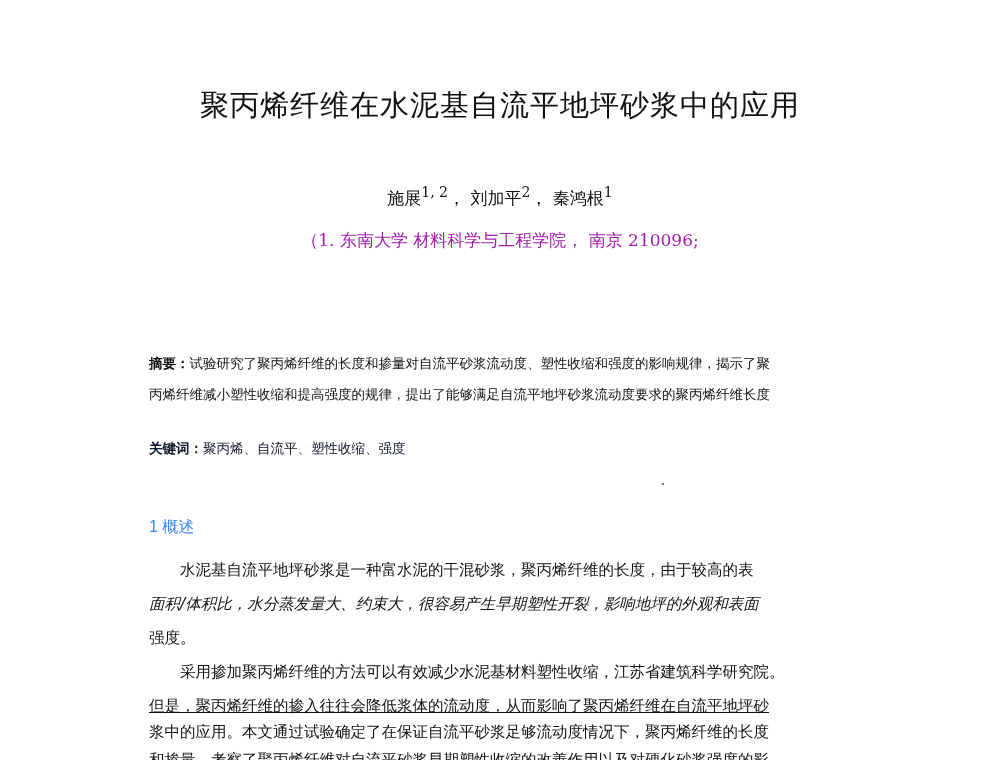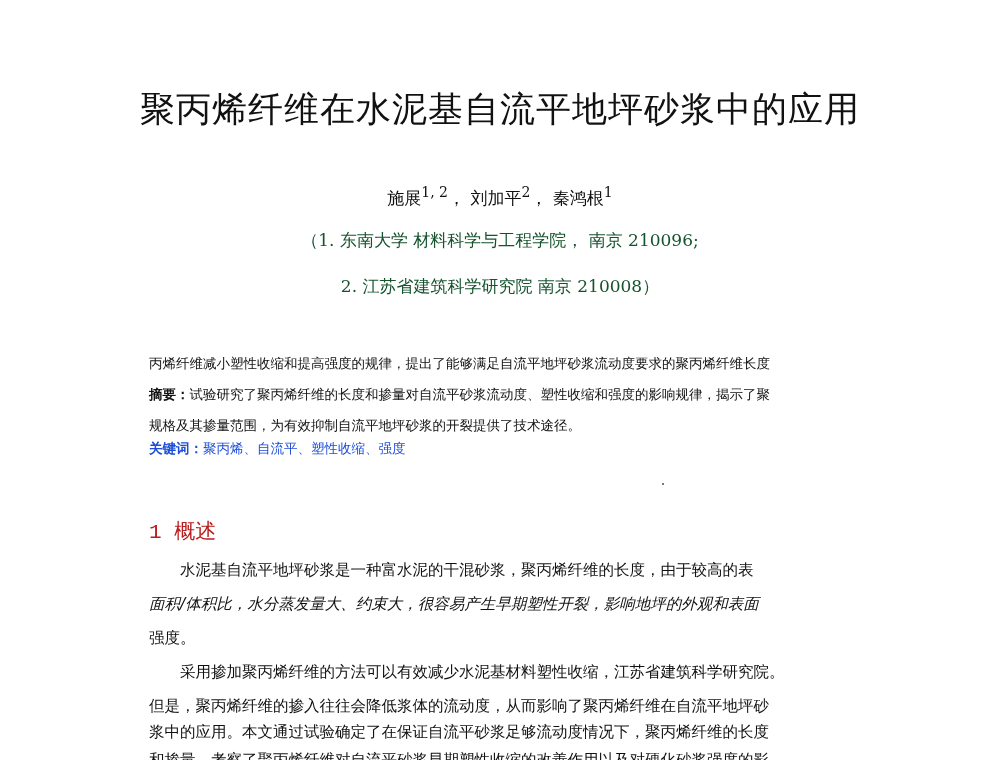--- a/index.html
+++ b/index.html
@@ -1,68 +1,66 @@
 <!DOCTYPE html>
 <html><head>
 <meta charset="utf-8">
 <style>
   html, body { margin:0; padding:0; background:#ffffff; }
   body { width:1000px; height:760px; overflow:hidden; position:relative; color:#111; font-family:"DejaVu Sans", sans-serif; }
   .page { position:absolute; left:0; top:0; width:1000px; height:760px; }
-  .title { position:absolute; left:0; width:1000px; top:86px; text-align:center; font-size:35px; letter-spacing:1px; font-family:"DejaVu Sans", sans-serif; color:#111; }
+  .title { position:absolute; left:0; width:1000px; top:86px; text-align:center; font-size:29px; letter-spacing:1px; font-family:"DejaVu Sans", sans-serif; color:#111; }
   .authors { position:absolute; left:0; width:1000px; top:184px; text-align:center; font-size:17px; font-family:"DejaVu Serif", serif; color:#111; }
   .authors sup { font-size:14px; vertical-align:7px; }
-  .affil { position:absolute; left:0; width:1000px; text-align:center; font-size:17px; font-family:"DejaVu Serif", serif; color:#14532d; }
+  .affil { position:absolute; left:0; width:1000px; text-align:center; font-size:17px; font-family:"DejaVu Serif", serif; color:#a21caf; }
   .affil1 { top:229px; }
   .affil2 { top:275px; }
   .abstract { position:absolute; left:149px; width:712px; top:348px; font-size:13.5px; line-height:31px; color:#111; }
   .abstract .lbl { font-weight:bold; }
   .abs-line { white-space:nowrap; display:block; }
-  .keywords { position:absolute; left:149px; top:440px; font-size:13.5px; color:#1d4ed8; white-space:nowrap; }
+  .keywords { position:absolute; left:149px; top:440px; font-size:13.5px; color:#0f172a; white-space:nowrap; }
   .keywords .lbl { font-weight:bold; }
-  .section-title { position:absolute; left:149px; top:517px; font-size:21px; font-family:Liberation Mono, monospace; color:#b91c1c; }
+  .section-title { position:absolute; left:149px; top:517px; font-size:16px; font-family:Liberation Sans, sans-serif; color:#3b82f6; }
   .body { position:absolute; left:149px; width:712px; font-size:15.5px; color:#111; }
   .line { position:absolute; left:0; white-space:nowrap; }
   .dot { position:absolute; width:2px; height:2px; background:#777; }
 </style>
 </head>
 <body>
 
 <div class="page">
 
   <div class="title">聚丙烯纤维在水泥基自流平地坪砂浆中的应用</div>
 
   <div class="authors">
     <span>施展</span><sup>1, 2</sup><span>，</span>
     <span>刘加平</span><sup>2</sup><span>，</span>
     <span>秦鸿根</span><sup>1</sup>
   </div>
 
   <div class="affil affil1">（1. 东南大学  材料科学与工程学院，  南京  210096;</div>
-  <div class="affil affil2">2. 江苏省建筑科学研究院  南京  210008）</div>
 
   <div class="abstract">
+    <span class="abs-line"><span class="lbl">摘要：</span><span>试验研究了聚丙烯纤维的长度和掺量对自流平砂浆流动度、塑性收缩和强度的影响规律，揭示了聚</span></span>
     <span class="abs-line">丙烯纤维减小塑性收缩和提高强度的规律，提出了能够满足自流平地坪砂浆流动度要求的聚丙烯纤维长度</span>
-    <span class="abs-line"><span class="lbl">摘要：</span><span>试验研究了聚丙烯纤维的长度和掺量对自流平砂浆流动度、塑性收缩和强度的影响规律，揭示了聚</span></span>
-    <span class="abs-line">规格及其掺量范围，为有效抑制自流平地坪砂浆的开裂提供了技术途径。</span>
   </div>
 
   <div class="keywords">
     <span class="lbl">关键词：</span><span>聚丙烯、自流平、塑性收缩、强度</span>
   </div>
 
   <div class="dot" style="left:662px;top:483px;"></div>
 
   <div class="section-title">
     <span>1</span>&nbsp;<span>概述</span>
   </div>
 
   <div class="body" style="top:0;">
     <div class="line" style="top:560px;">　　水泥基自流平地坪砂浆是一种富水泥的干混砂浆，聚丙烯纤维的长度，由于较高的表</div>
     <div class="line" style="top:594px;font-style:italic;">面积/体积比，水分蒸发量大、约束大，很容易产生早期塑性开裂，影响地坪的外观和表面</div>
     <div class="line" style="top:628px;">强度。</div>
     <div class="line" style="top:662px;">　　采用掺加聚丙烯纤维的方法可以有效减少水泥基材料塑性收缩，江苏省建筑科学研究院。</div>
-    <div class="line" style="top:696px;">但是，聚丙烯纤维的掺入往往会降低浆体的流动度，从而影响了聚丙烯纤维在自流平地坪砂</div>
+    <div class="line" style="top:696px;text-decoration:underline;">但是，聚丙烯纤维的掺入往往会降低浆体的流动度，从而影响了聚丙烯纤维在自流平地坪砂</div>
     <div class="line" style="top:722px;">浆中的应用。本文通过试验确定了在保证自流平砂浆足够流动度情况下，聚丙烯纤维的长度</div>
     <div class="line" style="top:750px;">和掺量，考察了聚丙烯纤维对自流平砂浆早期塑性收缩的改善作用以及对硬化砂浆强度的影</div>
   </div>
 
 </div>
 
 </body></html>

